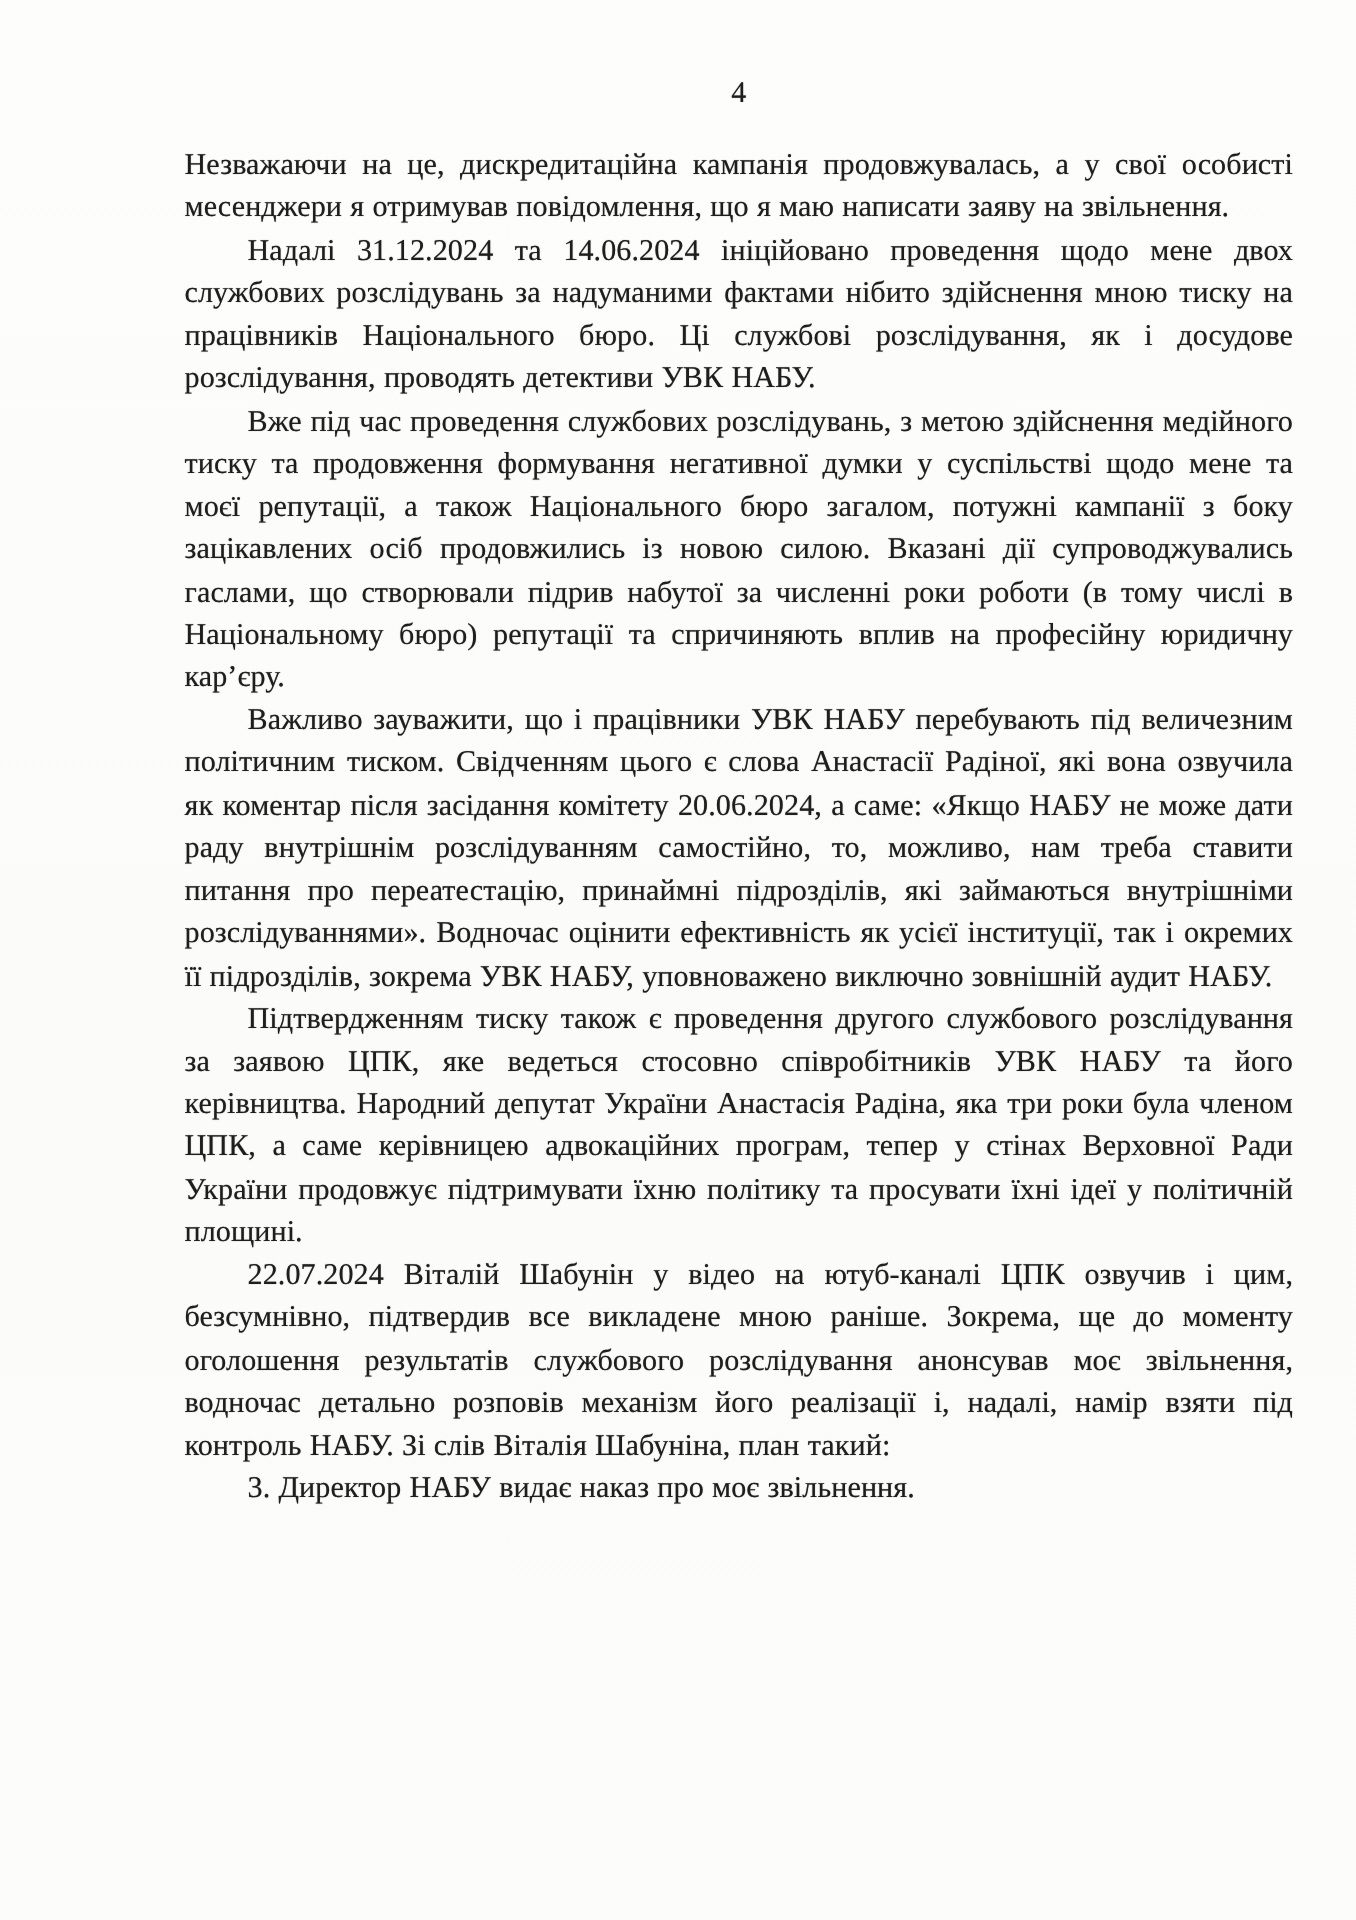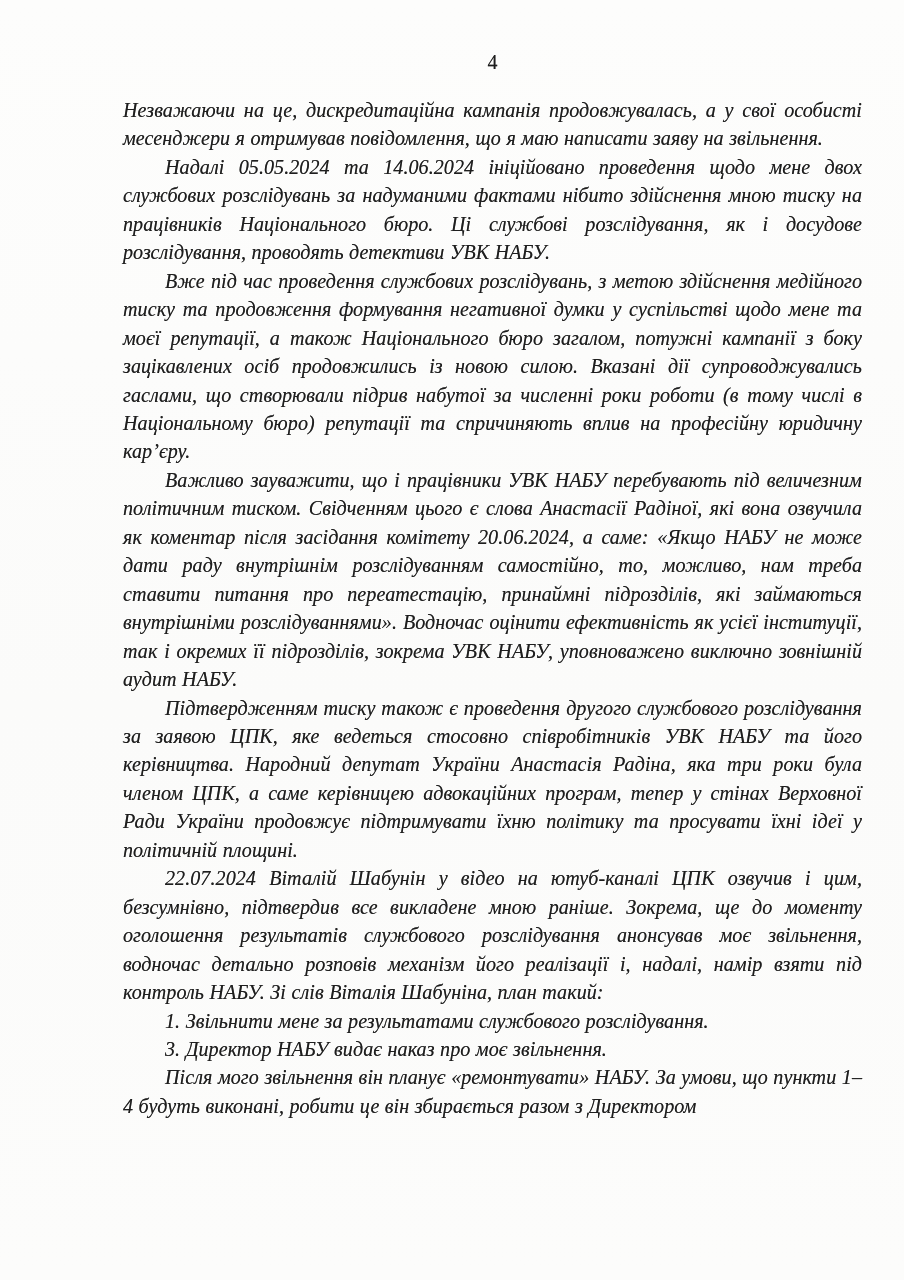--- a/index.html
+++ b/index.html
@@ -33,35 +33,32 @@
   p.para {
     margin: 0;
     padding: 0;
     font-size: 20.1px;
     line-height: 28.45px;
     text-align: justify;
     hyphens: none;
     word-spacing: 0.4px;
     letter-spacing: 0.05px;
     text-shadow: 0 0 0.6px rgba(30,30,30,0.65);
-    font-style: italic;
   }
   p.para.indent {
     text-indent: 42px;
   }
 </style>
 </head>
 <body>
 
 <div class="page">
   <div class="page-number">4</div>
   <div class="doc-body">
       <p class="para">Незважаючи на це, дискредитаційна кампанія продовжувалась, а у свої особисті месенджери я отримував повідомлення, що я маю написати заяву на звільнення.</p>
-      <p class="para indent">Надалі 05.05.2024 та 14.06.2024 ініційовано проведення щодо мене двох службових розслідувань за надуманими фактами нібито здійснення мною тиску на працівників Національного бюро. Ці службові розслідування, як і досудове розслідування, проводять детективи УВК НАБУ.</p>
+      <p class="para indent">Надалі 31.12.2024 та 14.06.2024 ініційовано проведення щодо мене двох службових розслідувань за надуманими фактами нібито здійснення мною тиску на працівників Національного бюро. Ці службові розслідування, як і досудове розслідування, проводять детективи УВК НАБУ.</p>
       <p class="para indent">Вже під час проведення службових розслідувань, з метою здійснення медійного тиску та продовження формування негативної думки у суспільстві щодо мене та моєї репутації, а також Національного бюро загалом, потужні кампанії з боку зацікавлених осіб продовжились із новою силою. Вказані дії супроводжувались гаслами, що створювали підрив набутої за численні роки роботи (в тому числі в Національному бюро) репутації та спричиняють вплив на професійну юридичну кар’єру.</p>
       <p class="para indent">Важливо зауважити, що і працівники УВК НАБУ перебувають під величезним політичним тиском. Свідченням цього є слова Анастасії Радіної, які вона озвучила як коментар після засідання комітету 20.06.2024, а саме: «Якщо НАБУ не може дати раду внутрішнім розслідуванням самостійно, то, можливо, нам треба ставити питання про переатестацію, принаймні підрозділів, які займаються внутрішніми розслідуваннями». Водночас оцінити ефективність як усієї інституції, так і окремих її підрозділів, зокрема УВК НАБУ, уповноважено виключно зовнішній аудит НАБУ.</p>
       <p class="para indent">Підтвердженням тиску також є проведення другого службового розслідування за заявою ЦПК, яке ведеться стосовно співробітників УВК НАБУ та його керівництва. Народний депутат України Анастасія Радіна, яка три роки була членом ЦПК, а саме керівницею адвокаційних програм, тепер у стінах Верховної Ради України продовжує підтримувати їхню політику та просувати їхні ідеї у політичній площині.</p>
       <p class="para indent">22.07.2024 Віталій Шабунін у відео на ютуб-каналі ЦПК озвучив і цим, безсумнівно, підтвердив все викладене мною раніше. Зокрема, ще до моменту оголошення результатів службового розслідування анонсував моє звільнення, водночас детально розповів механізм його реалізації і, надалі, намір взяти під контроль НАБУ. Зі слів Віталія Шабуніна, план такий:</p>
-      <p class="para indent">1. Звільнити мене за результатами службового розслідування.</p>
       <p class="para indent">3. Директор НАБУ видає наказ про моє звільнення.</p>
-      <p class="para indent">Після мого звільнення він планує «ремонтувати» НАБУ. За умови, що пункти 1–4 будуть виконані, робити це він збирається разом з Директором</p>
     </div>
 </div>
 
 </body></html>

